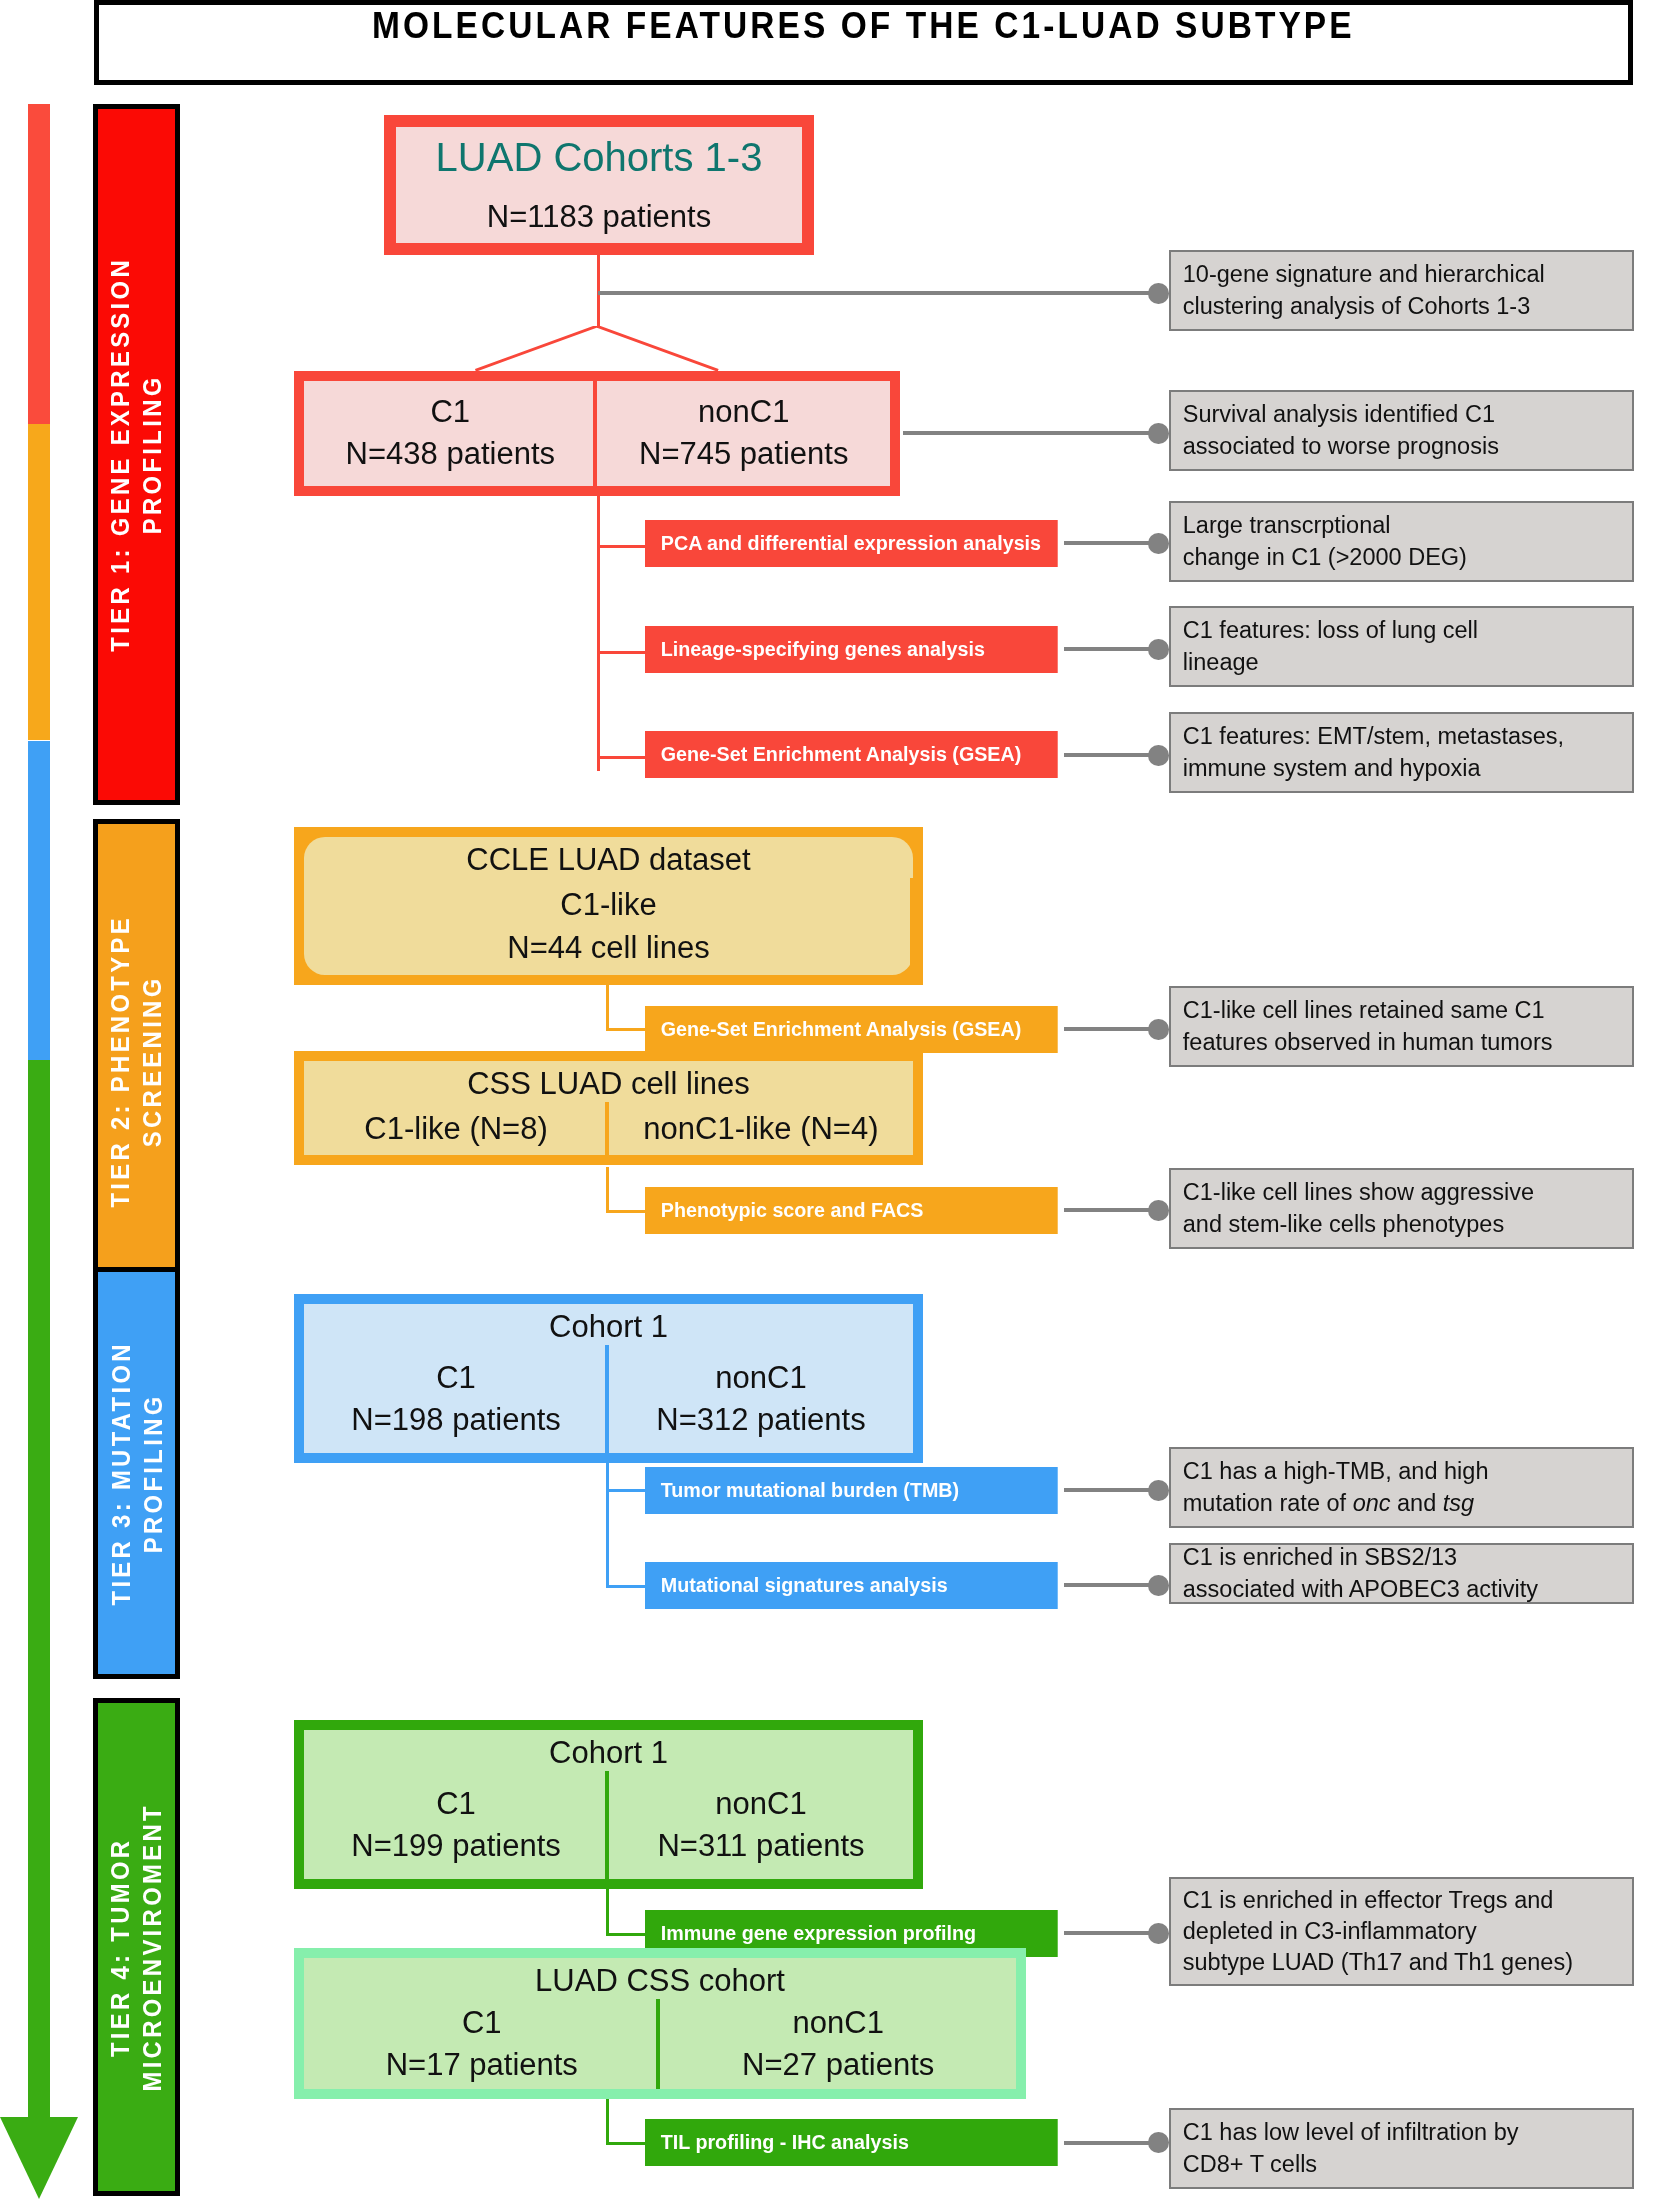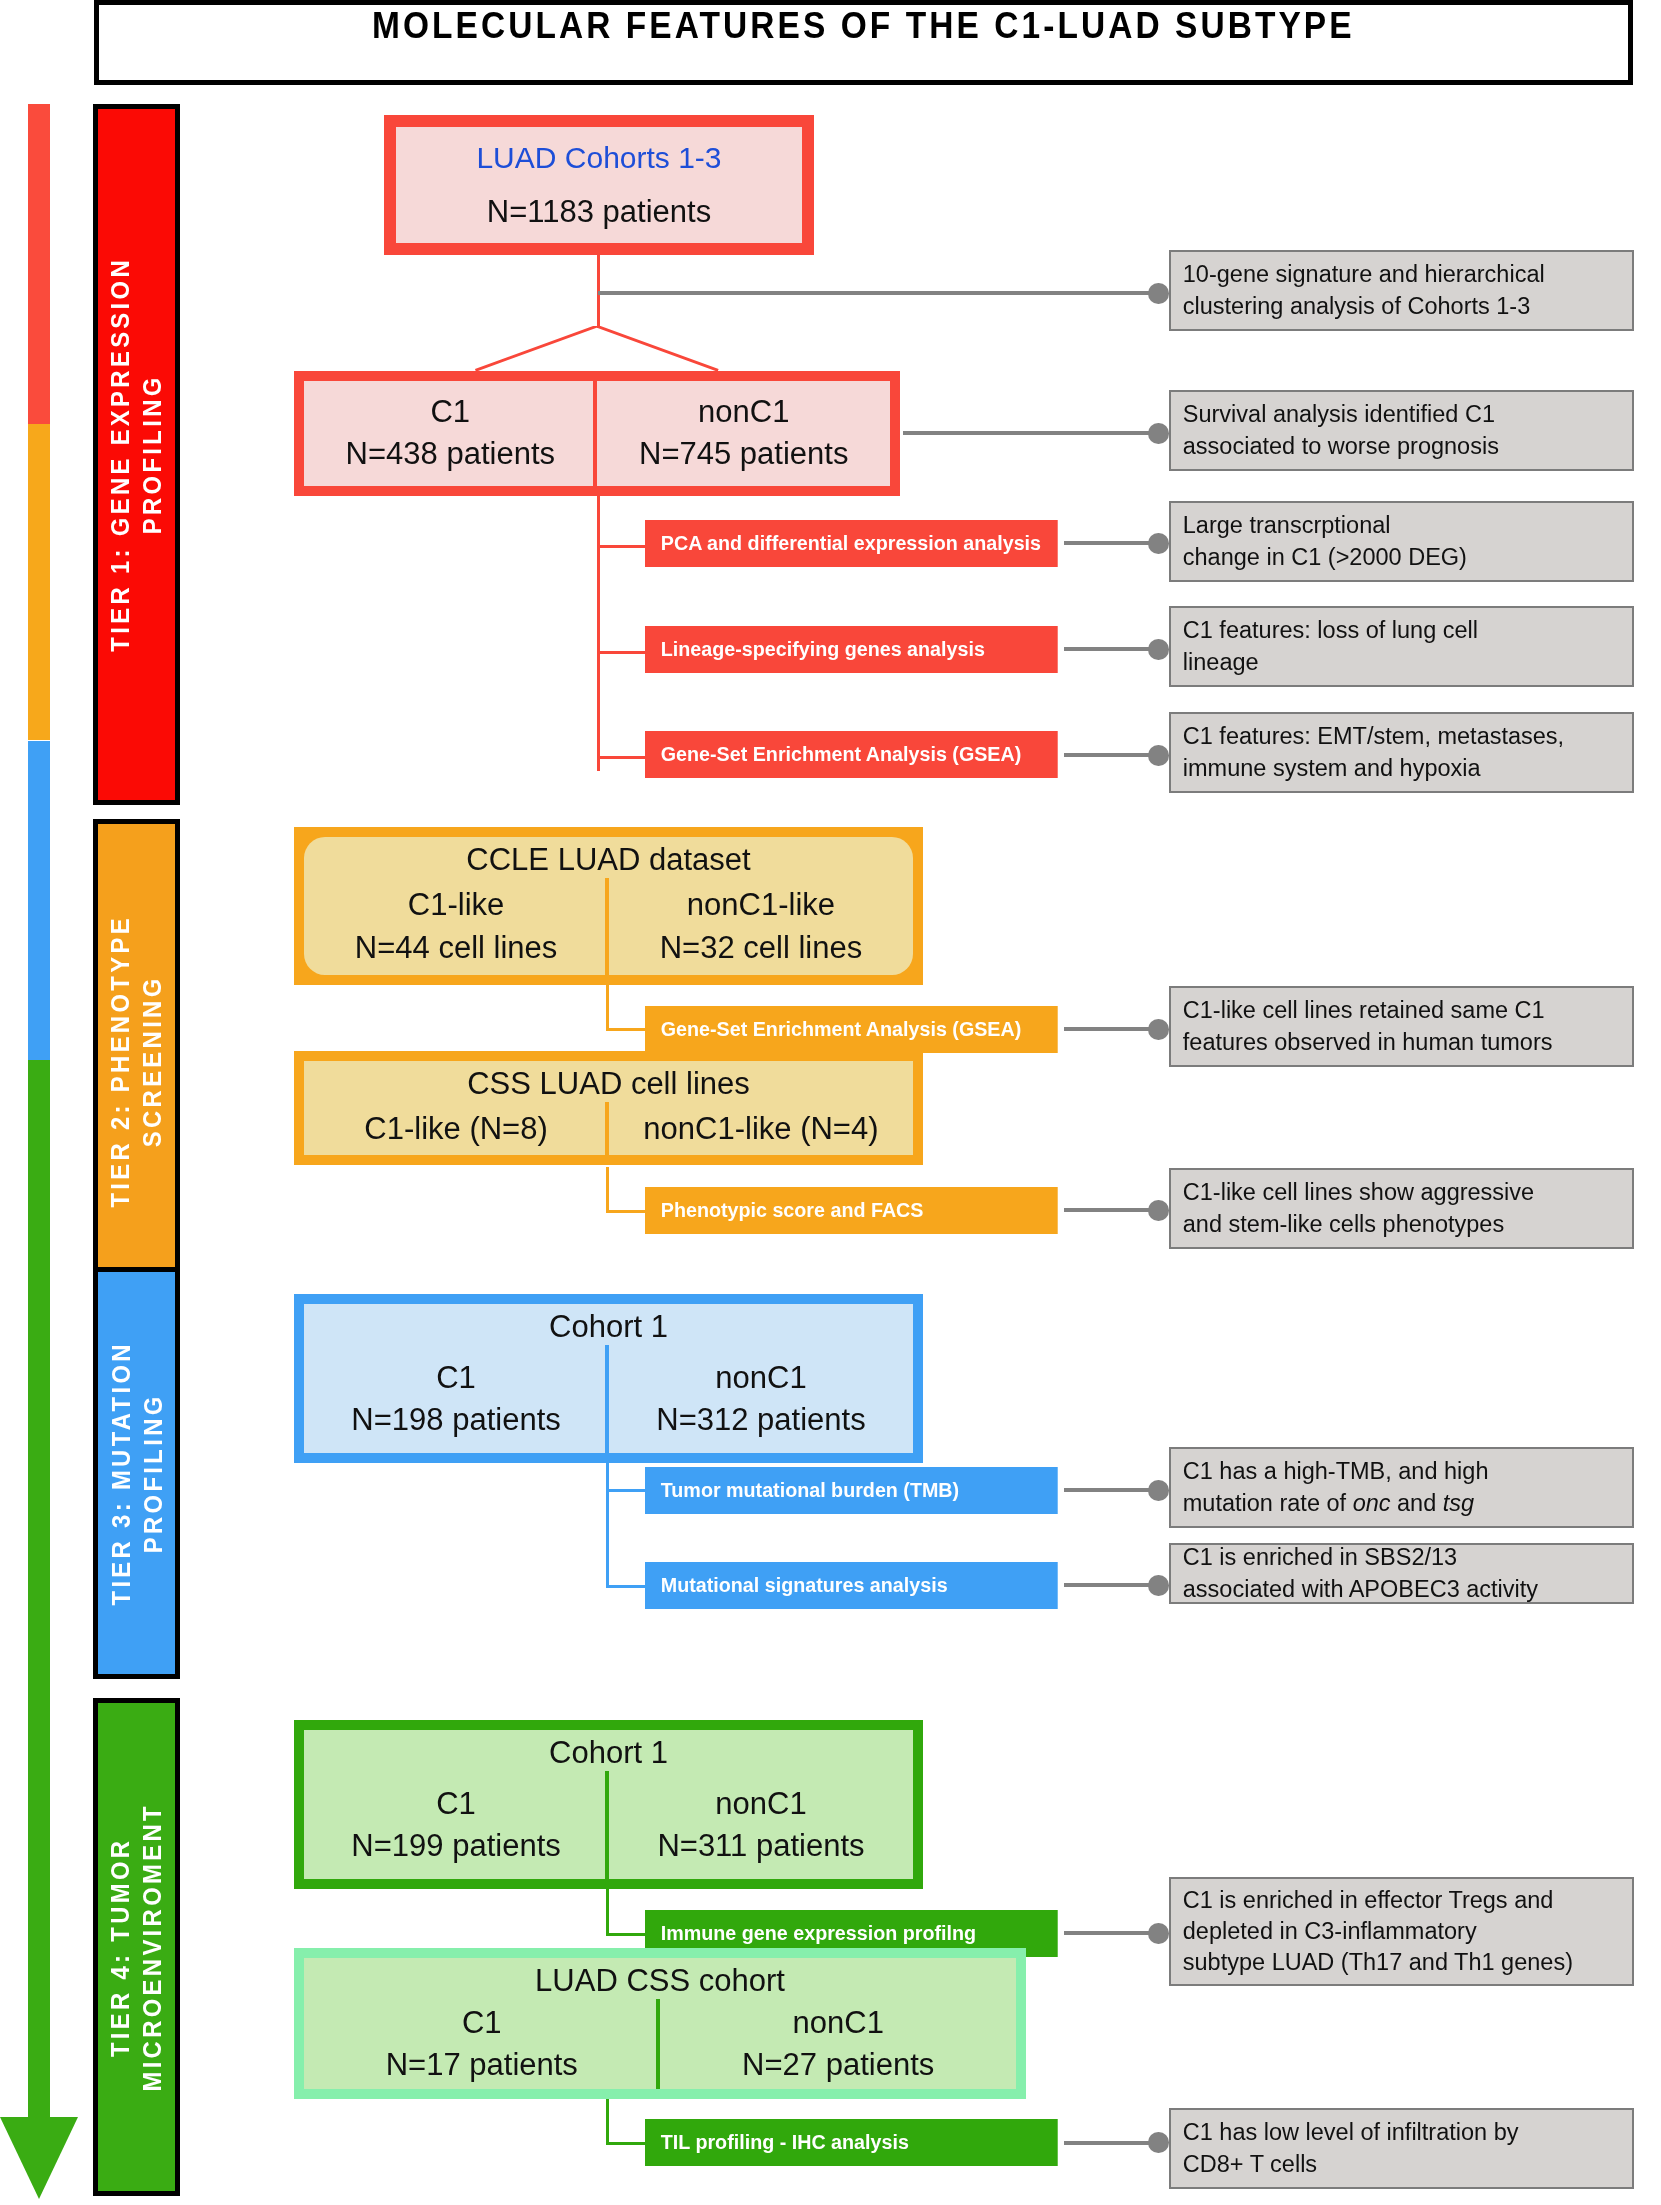--- a/index.html
+++ b/index.html
@@ -134,21 +134,21 @@
 </div>
 <div class="abs tier-bar" id="tier-bar-4">
   <div class="tier-label">
     <span>TIER 4: TUMOR</span><br>
     <span>MICROENVIROMENT</span>
   </div>
 </div>
 
 <div class="abs cbox" id="box-luad">
   <div class="inner">
-    <div style="font-size:30px;color:#1d4ed8;">LUAD Cohorts 1-3</div>
+    <div style="font-size:40px;color:#0f766e;">LUAD Cohorts 1-3</div>
     <div style="font-size:31px;color:#111;">N=1183 patients</div>
   </div>
 </div>
 
 <div class="abs vline" style="left:597px;top:254px;height:74px;"></div>
 <svg class="abs" width="250" height="46" style="left:474px;top:326px;" viewBox="0 0 340 62">
   <path d="M167 0 L2 60 M167 0 L332 60" stroke="#f9473a" stroke-width="4" fill="none"></path>
 </svg>
 
 <div class="abs cbox" id="box-c1">
@@ -210,24 +210,20 @@
 
 <div class="abs cbox" id="box-ccle">
   <div class="inner">
     <div class="title-row">CCLE LUAD dataset</div>
     <div class="split">
       <div class="half left">
         <span>C1-like</span>
         <span>N=44 cell lines</span>
         <div class="divider" style="right:0;background:#f7a61c;"></div>
       </div>
-      <div class="half">
-        <span>nonC1-like</span>
-        <span>N=32 cell lines</span>
-      </div>
     </div>
   </div>
 </div>
 
 <div class="abs vline" style="left:606px;top:985px;height:46px;background:#f7a61c;"></div>
 <div class="abs hline" style="left:606px;top:1028px;width:40px;background:#f7a61c;"></div>
 <div class="abs abar orange" style="left:645px;top:1006px;width:419px;height:47px;">Gene-Set Enrichment Analysis (GSEA)</div>
 <div class="abs gray-conn" style="left:1064px;top:1027px;width:89px;"></div>
 <div class="abs gray-dot" style="left:1148px;top:1019px;"></div>
 <div class="abs gbox" style="left:1169px;top:986px;width:465px;height:81px;">

